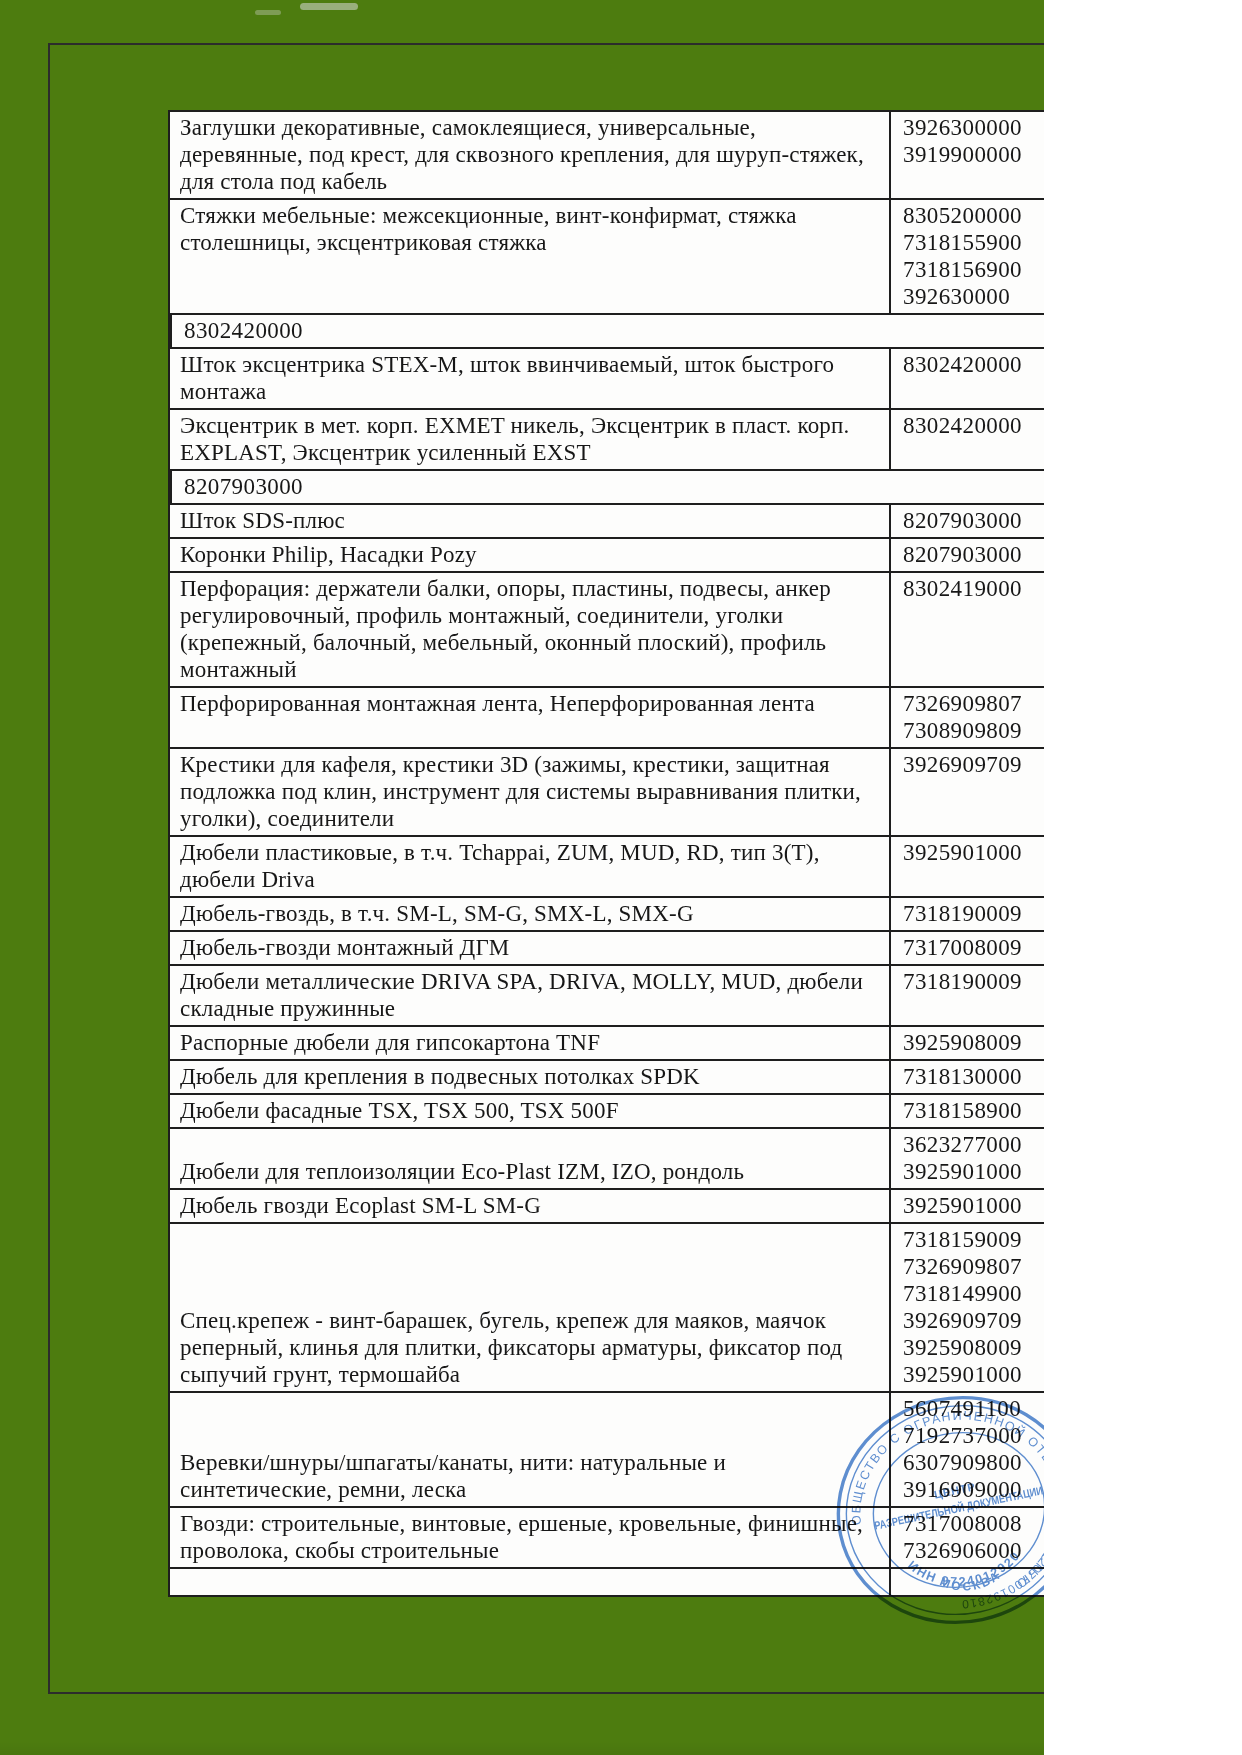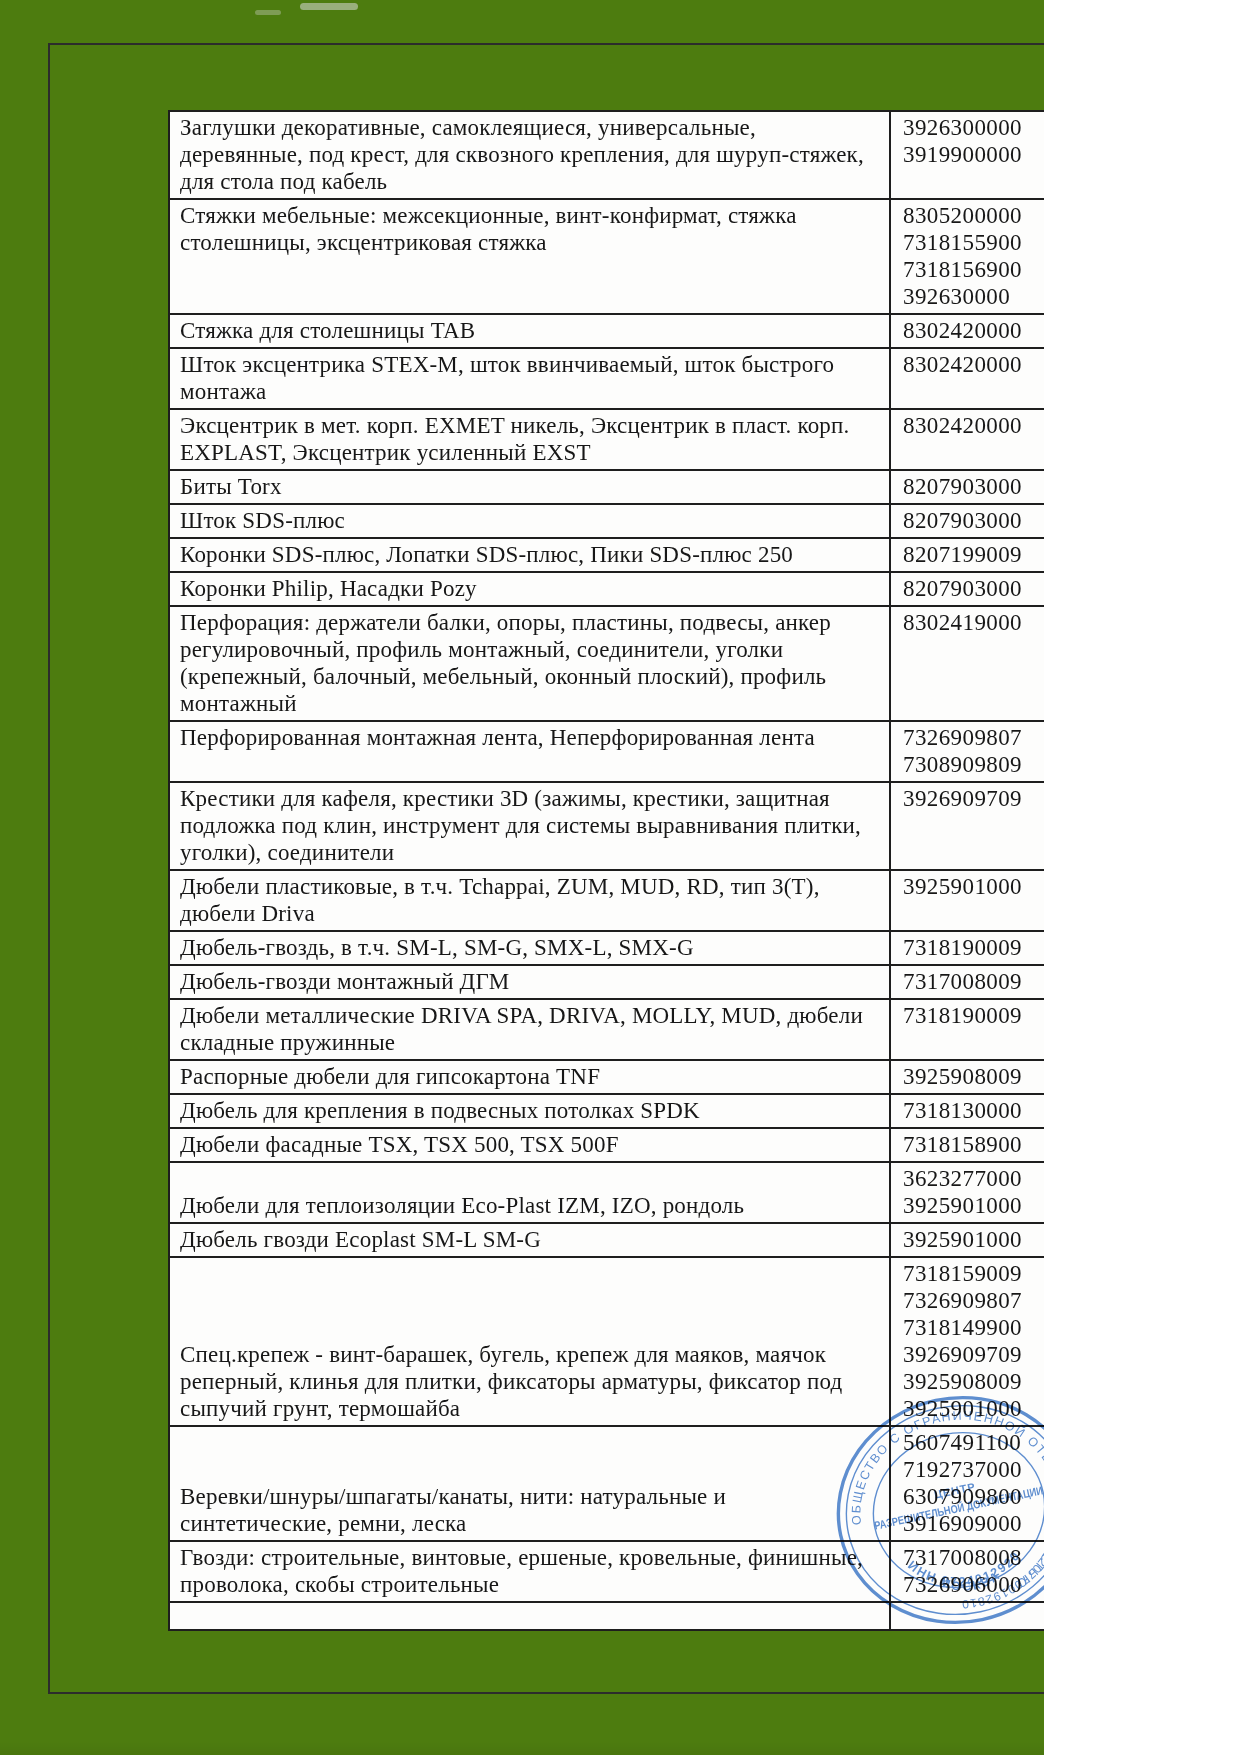--- a/index.html
+++ b/index.html
@@ -73,53 +73,45 @@
       <div class="trow">
       <div class="cell-desc">Стяжки мебельные: межсекционные, винт-конфирмат, стяжка столешницы, эксцентриковая стяжка</div>
       <div class="cell-codes">
           <div class="code-line">8305200000</div>
           <div class="code-line">7318155900</div>
           <div class="code-line">7318156900</div>
           <div class="code-line">392630000</div>
         </div>
     </div>
       <div class="trow">
-      <div class="cell-desc">Стяжка для столешницы TAB</div>
       <div class="cell-codes">
           <div class="code-line">8302420000</div>
         </div>
     </div>
       <div class="trow">
       <div class="cell-desc">Шток эксцентрика STEX-M, шток ввинчиваемый, шток быстрого монтажа</div>
       <div class="cell-codes">
           <div class="code-line">8302420000</div>
         </div>
     </div>
       <div class="trow">
       <div class="cell-desc">Эксцентрик в мет. корп. EXMET никель, Эксцентрик в пласт. корп. EXPLAST, Эксцентрик усиленный EXST</div>
       <div class="cell-codes">
           <div class="code-line">8302420000</div>
         </div>
     </div>
       <div class="trow">
-      <div class="cell-desc">Биты Torx</div>
       <div class="cell-codes">
           <div class="code-line">8207903000</div>
         </div>
     </div>
       <div class="trow">
       <div class="cell-desc">Шток SDS-плюс</div>
       <div class="cell-codes">
           <div class="code-line">8207903000</div>
-        </div>
-    </div>
-      <div class="trow">
-      <div class="cell-desc">Коронки SDS-плюс, Лопатки SDS-плюс, Пики SDS-плюс 250</div>
-      <div class="cell-codes">
-          <div class="code-line">8207199009</div>
         </div>
     </div>
       <div class="trow">
       <div class="cell-desc">Коронки Philip, Насадки Pozy</div>
       <div class="cell-codes">
           <div class="code-line">8207903000</div>
         </div>
     </div>
       <div class="trow">
       <div class="cell-desc">Перфорация: держатели балки, опоры, пластины, подвесы, анкер регулировочный, профиль монтажный, соединители, уголки (крепежный, балочный, мебельный, оконный плоский), профиль монтажный</div>

